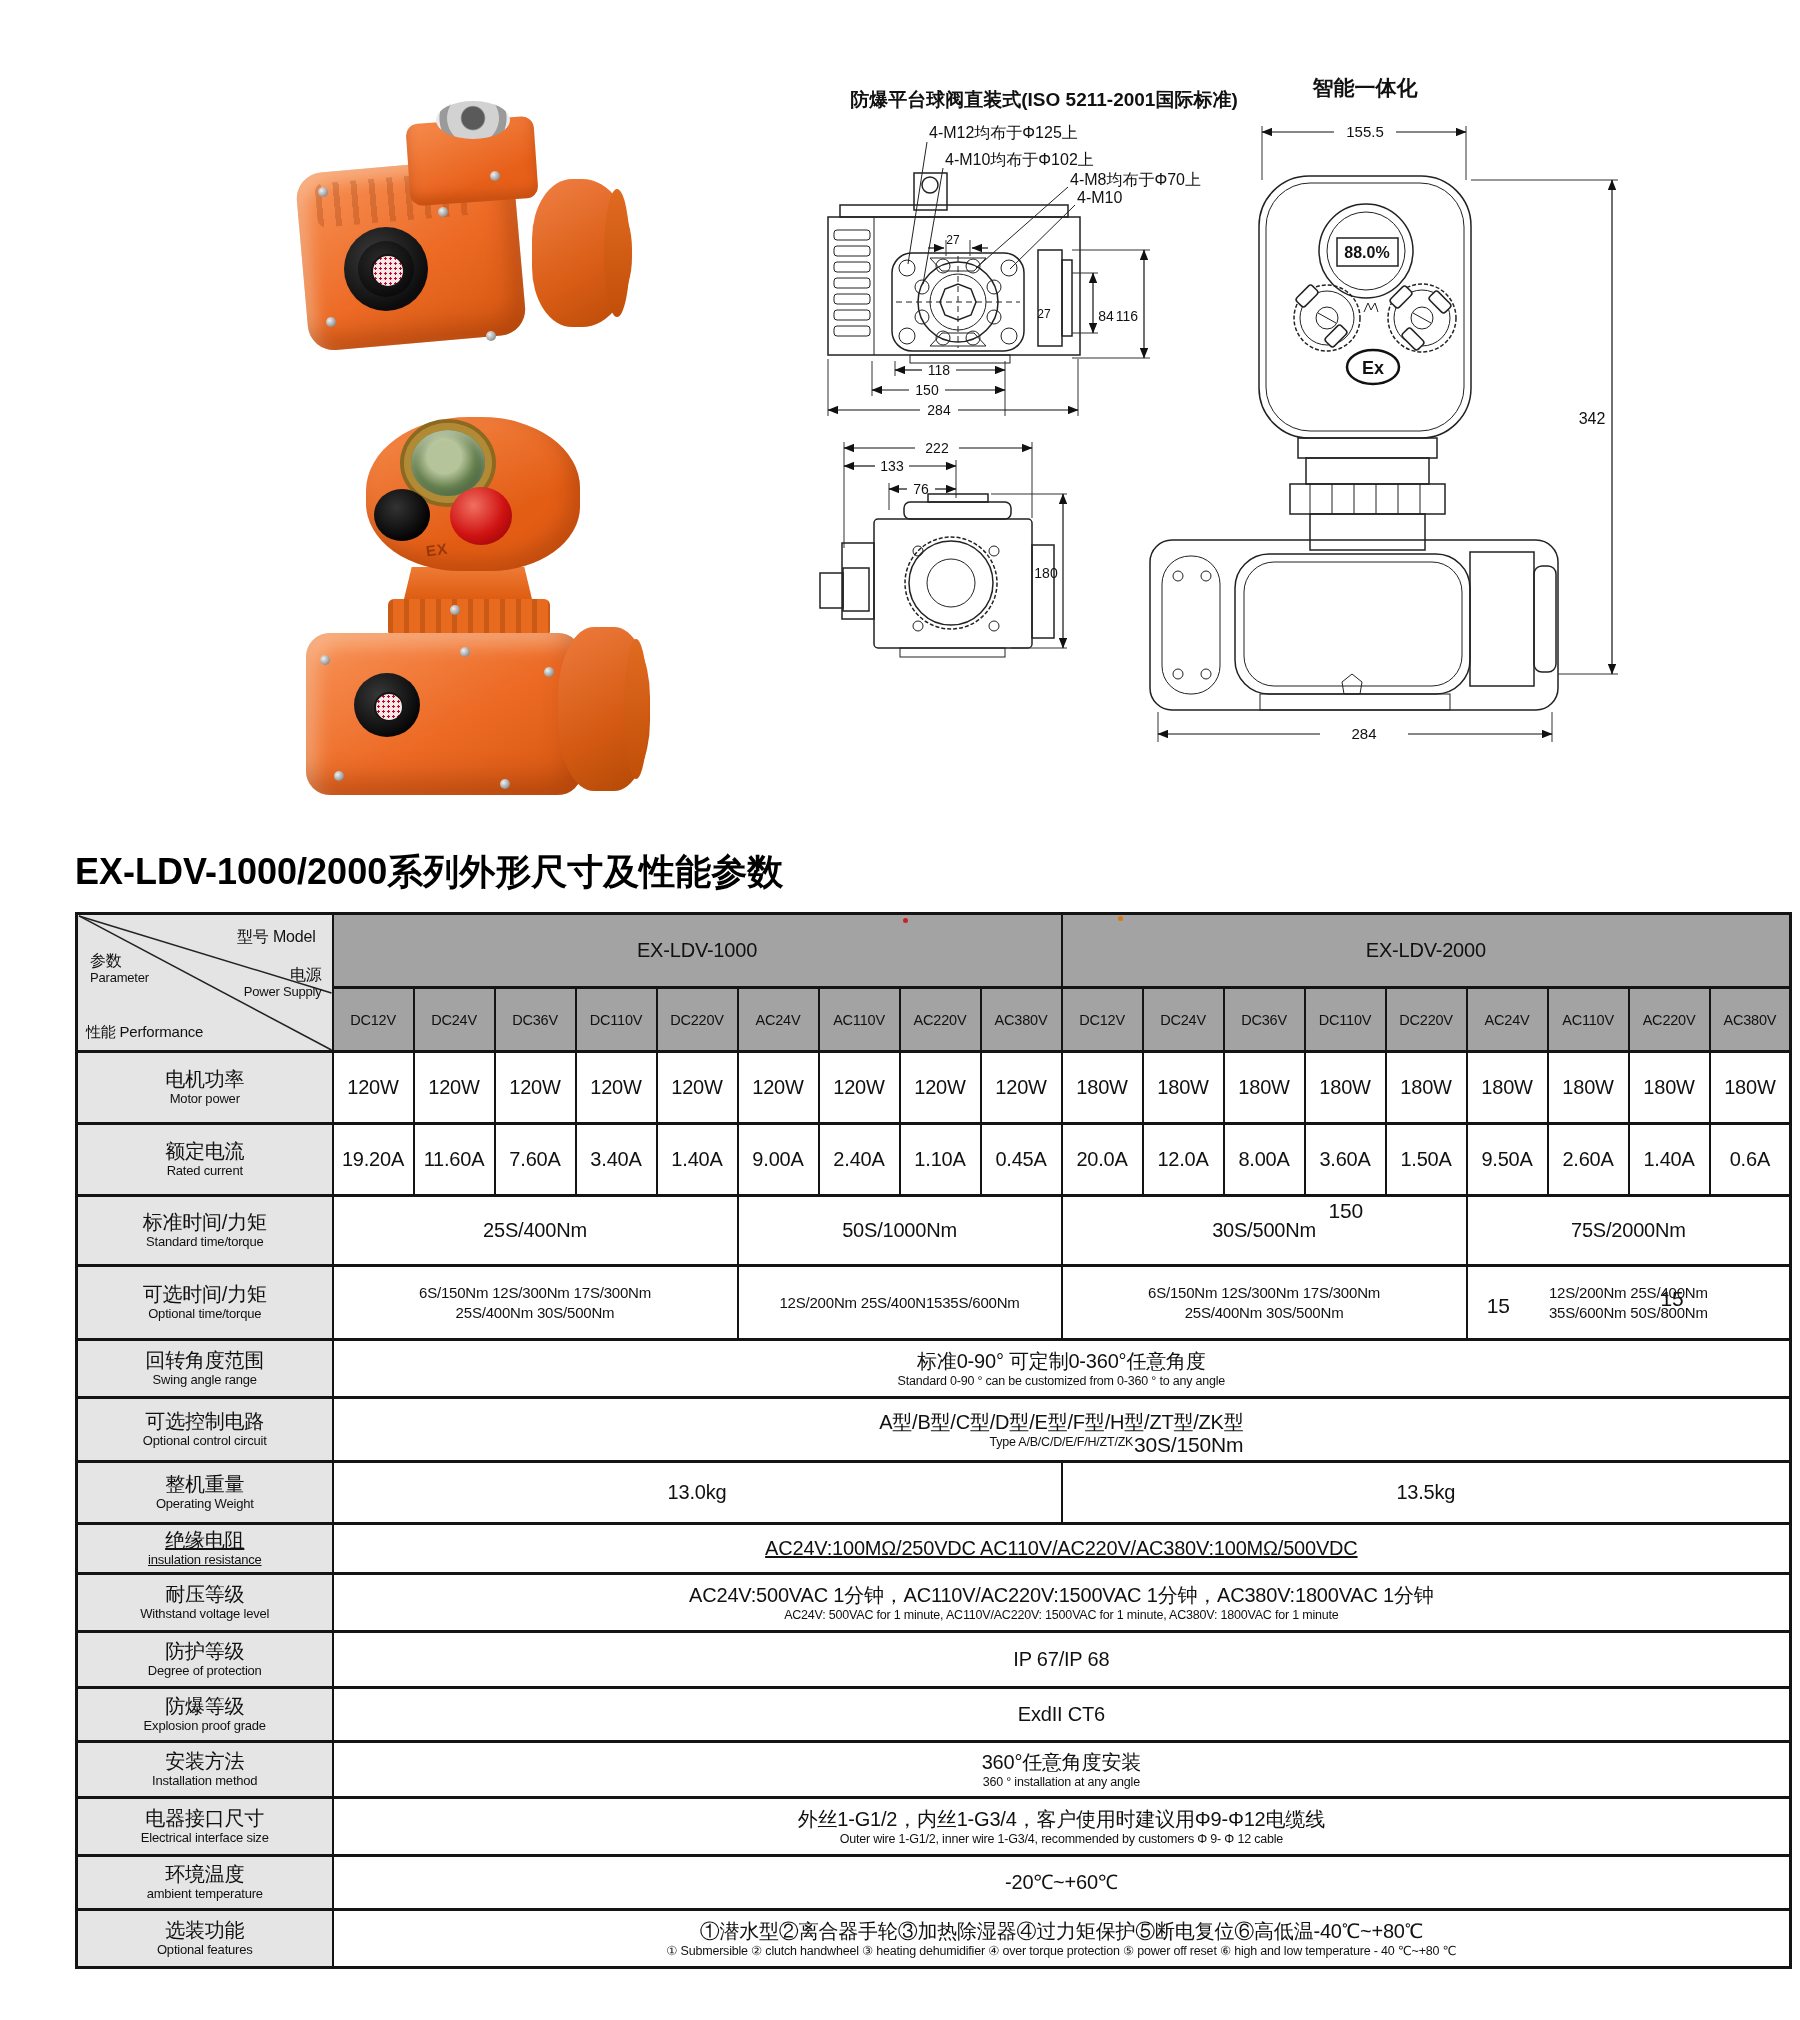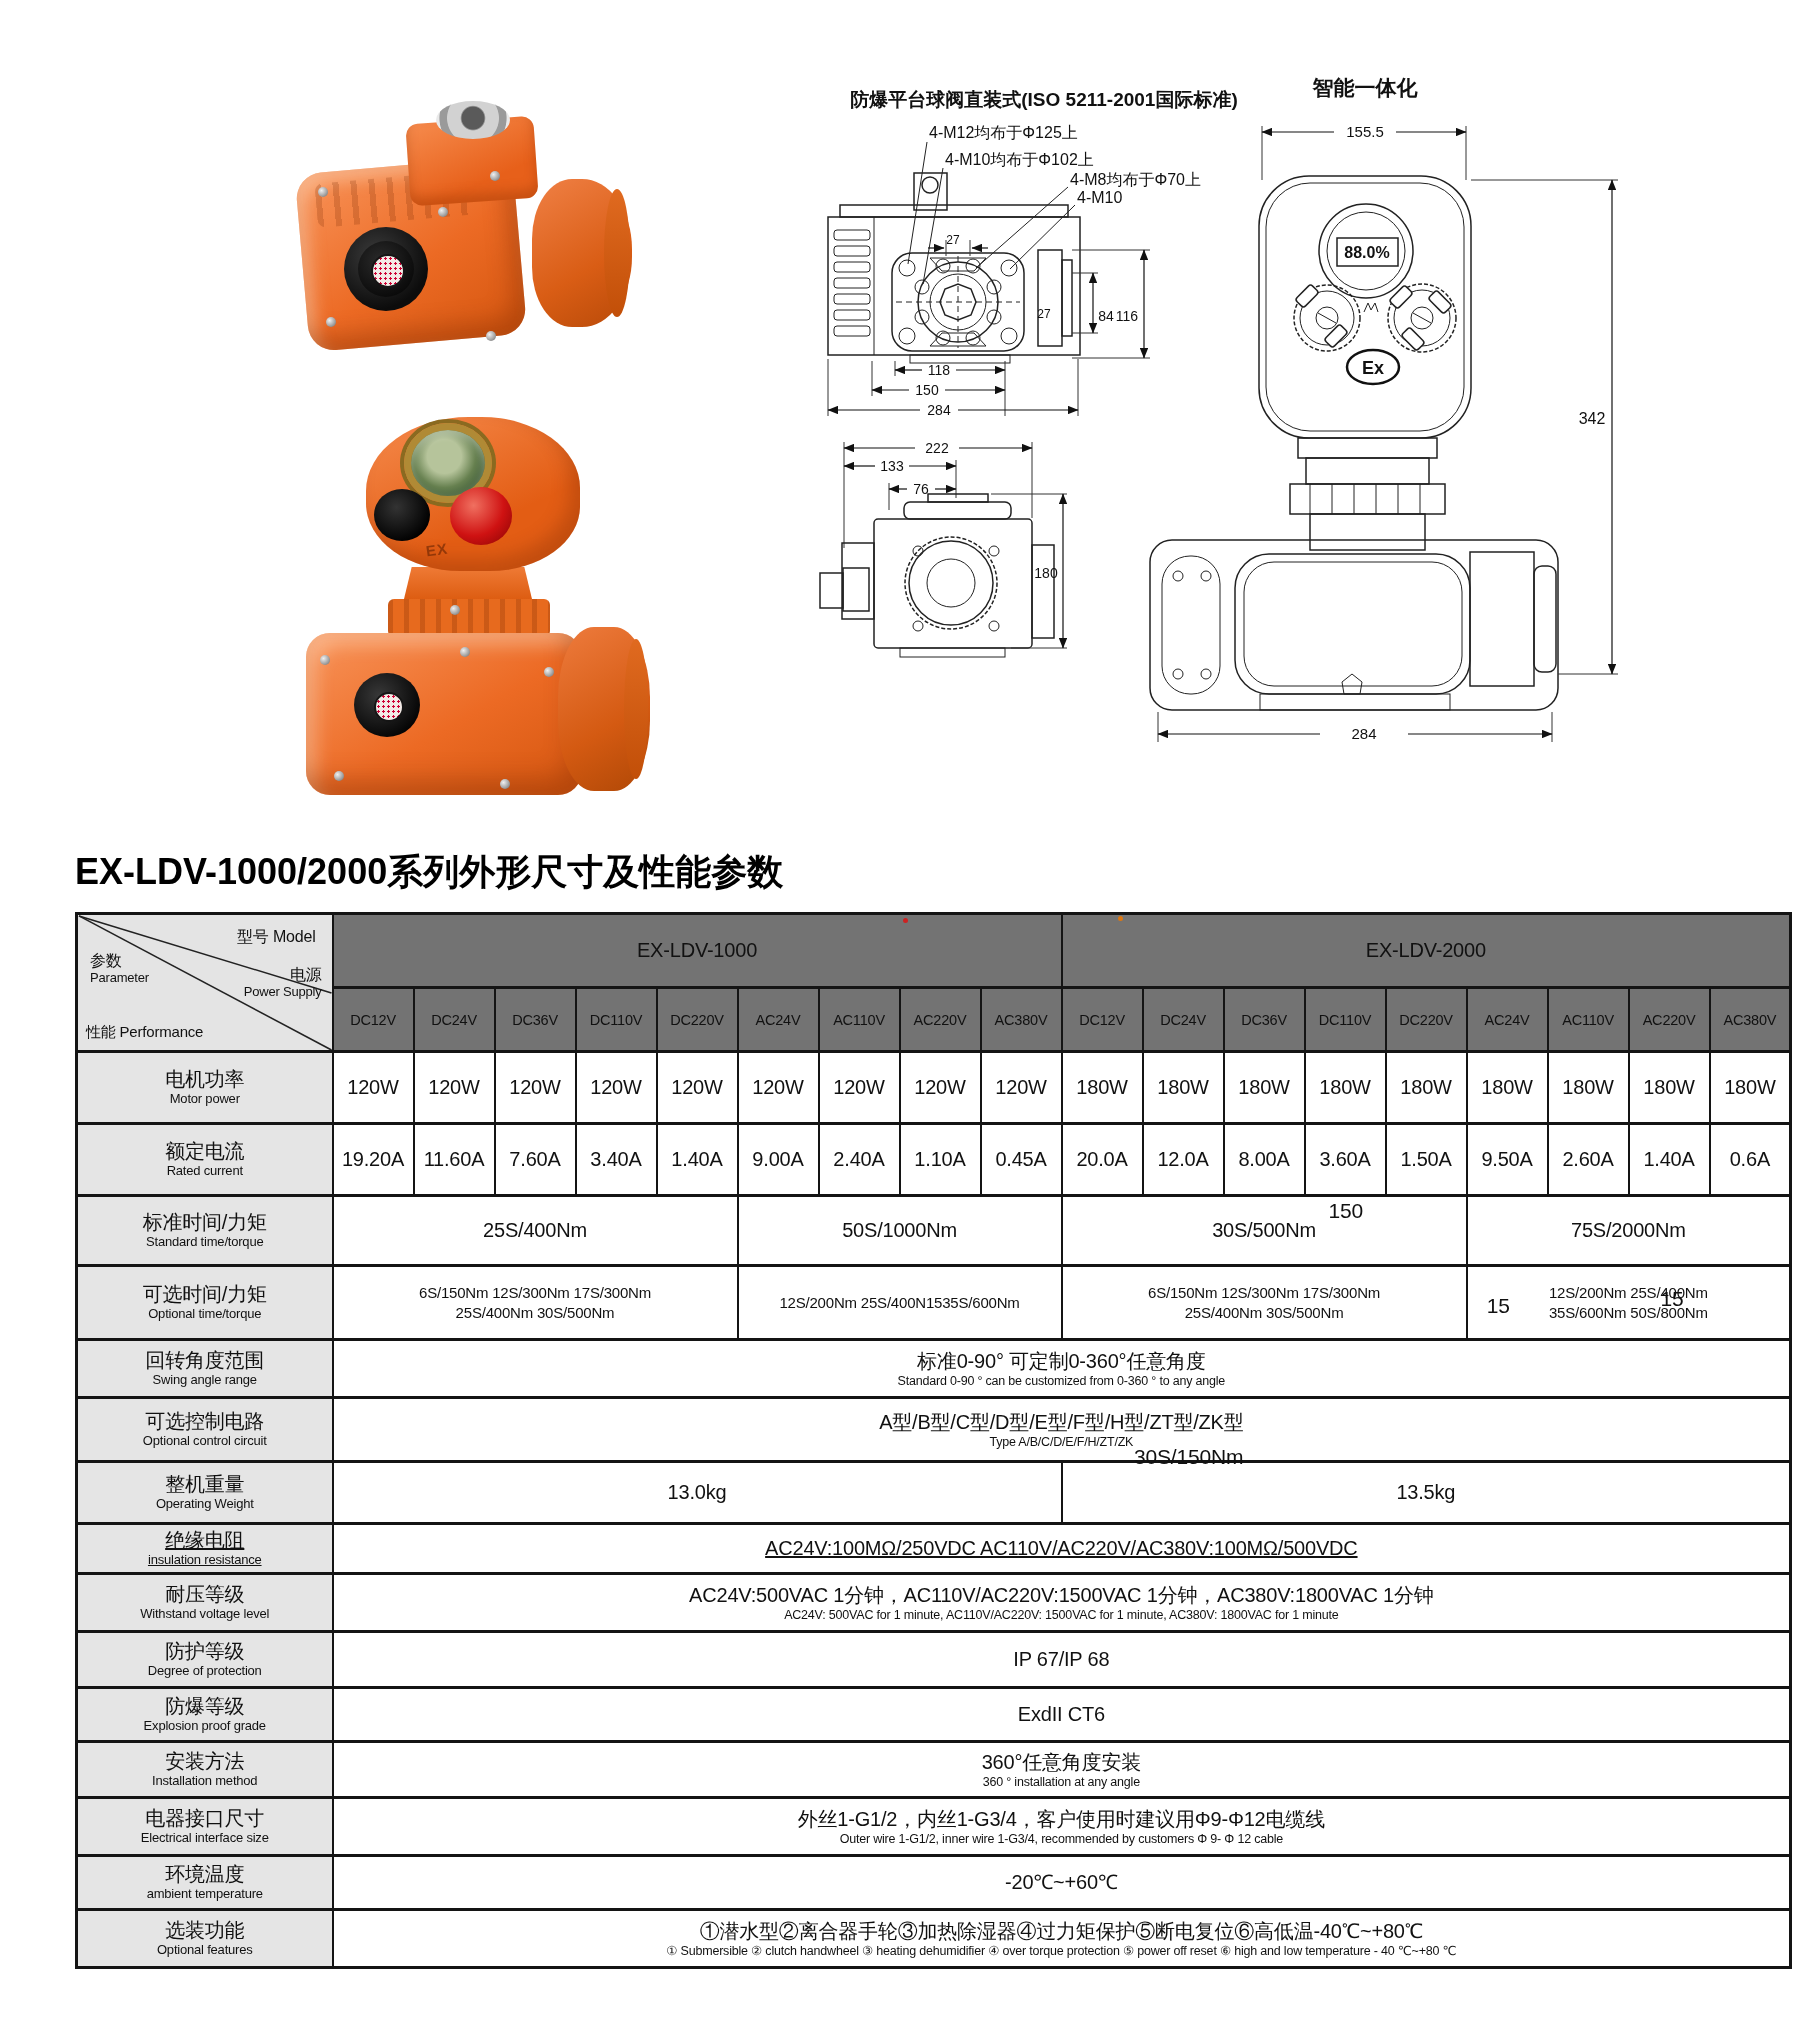--- a/index.html
+++ b/index.html
@@ -82,21 +82,21 @@
 
   .dot{position:absolute;width:5px;height:5px;border-radius:50%}
 
   
   #spec-table{position:absolute;left:75px;top:912px;border-collapse:collapse;
        table-layout:fixed;width:1714px;border:3px solid #141414}
   #spec-table th,#spec-table td{border-left:2px solid #141414;border-right:2px solid #141414;
        border-top:3px solid #141414;border-bottom:3px solid #141414;
        padding:0;text-align:center;vertical-align:middle;font-weight:normal;position:relative;
        letter-spacing:-0.2px;overflow:visible}
-  .gr{background:#737373}
+  .gr{background:#a3a3a3}
   .mh{font-size:20px;letter-spacing:.4px}
   .vh{font-size:14.5px}
   .rowlab{background:#e5e5e5}
   .lz{font-size:20px;line-height:1.15}
   .le{font-size:13px;line-height:1.1;margin-top:1px}
   .l0{font-size:20px;line-height:1.25}
   .l1{font-size:12.5px;line-height:1.2}
   .opt .l0,.opt .l1{font-size:15px;line-height:1.3}
   .stray{position:absolute;font-size:21px;color:#111;white-space:nowrap;z-index:4;line-height:1}
   .corner{background:#e4e4e4}
@@ -617,21 +617,21 @@
         </td>
       </tr>
       <tr style="height: 64px;">
         <th class="rowlab">
           <div class="lz">可选控制电路</div>
           <div class="le">Optional control circuit</div>
         </th>
         <td colspan="18">
           <div class="l0">A型/B型/C型/D型/E型/F型/H型/ZT型/ZK型</div>
           <div class="l1">Type A/B/C/D/E/F/H/ZT/ZK</div>
-          <span class="stray" style="left: 55%; top: 58%; margin-top: 12px;">30S/150Nm</span>
+          <span class="stray" style="left: 55%; top: 58%;">30S/150Nm</span>
         </td>
       </tr>
       <tr style="height: 62px;">
         <th class="rowlab">
           <div class="lz">整机重量</div>
           <div class="le">Operating Weight</div>
         </th>
         <td colspan="9">
           <div class="l0">13.0kg</div>
         </td>

